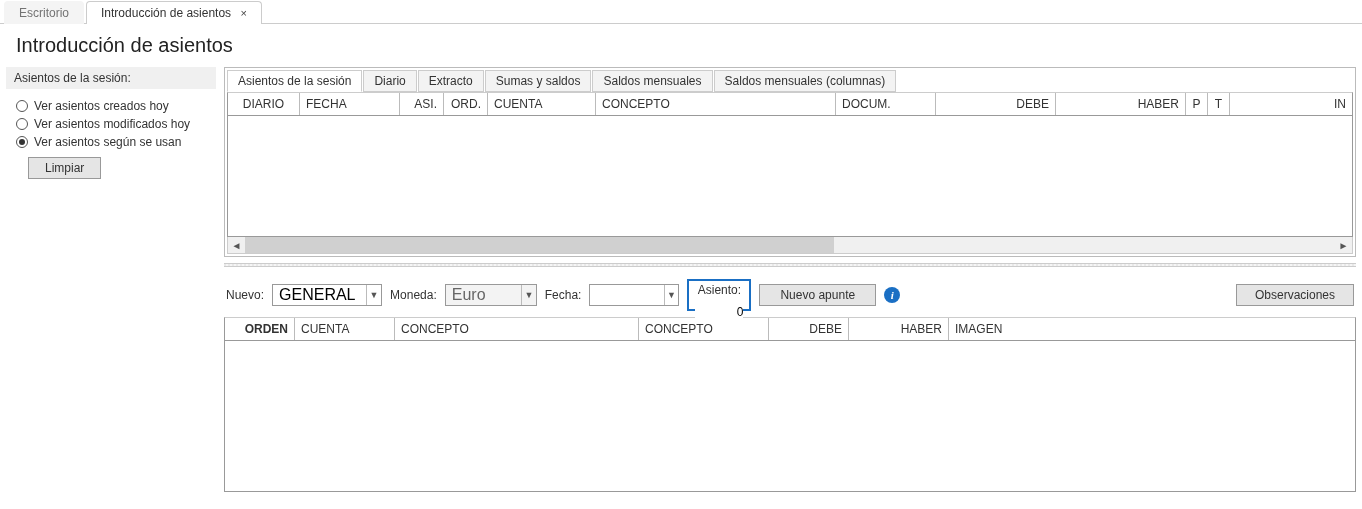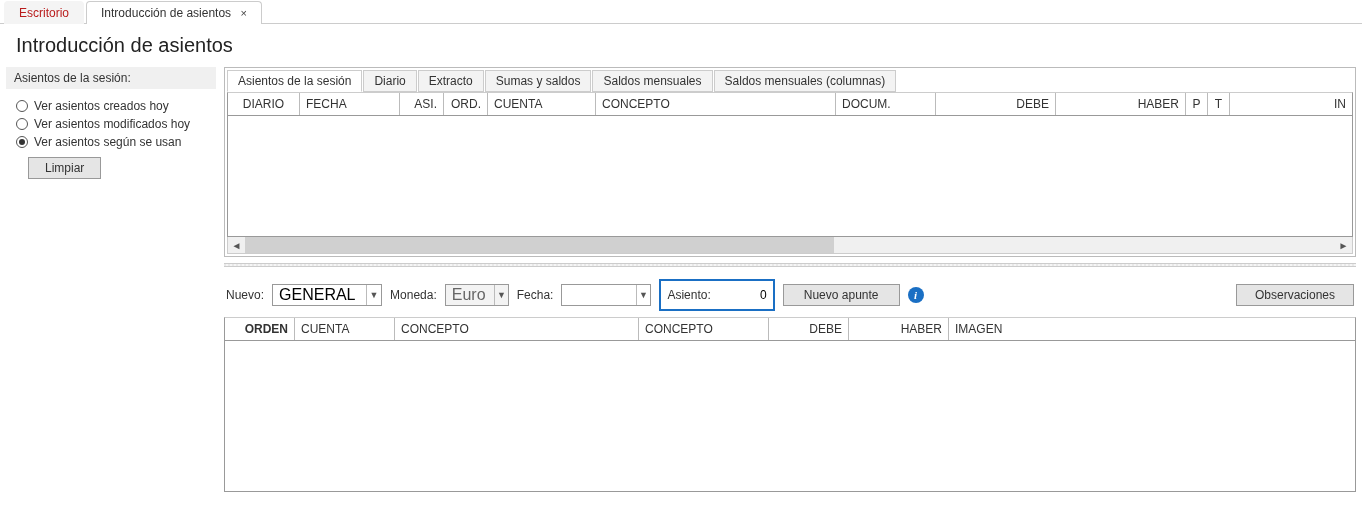--- a/index.html
+++ b/index.html
@@ -21,21 +21,21 @@
     .top-tab {
       padding: 4px 14px;
       border: 1px solid #ccc;
       border-bottom: none;
       background: #fff;
       margin-right: 2px;
       cursor: pointer;
       position: relative;
       top: 1px;
       border-radius: 4px 4px 0 0;
-      color: #b91c1c;
+      color: #737373;
     }
     .top-tab.active { background: #fff; color: #333; }
     .top-tab.inactive { background: #f4f4f4; border-color: transparent; }
     .close-x { margin-left: 6px; font-size: 11px; color: #444; }
     
     .page-title {
       font-size: 20px;
       font-weight: 400;
       color: #222;
       padding: 10px 0 10px 16px;
@@ -187,20 +187,21 @@
     }
     .combo.disabled { background: #f3f3f3; }
     .combo.disabled input { color: #666; }
     .asiento-group {
       display: flex;
       align-items: center;
       border: 2px solid #1a6fc4;
       padding: 2px 6px;
       gap: 8px;
       height: 32px;
+      flex-direction: column;
     }
     .asiento-group input {
       border: none;
       outline: none;
       width: 48px;
       text-align: right;
       font-size: 12px;
     }
     .info-icon {
       width: 16px; height: 16px;
@@ -293,21 +294,21 @@
 
     <div class="separator"></div>
 
     <div class="toolbar">
       <label>Nuevo:</label>
       <div class="combo" style="width:110px">
         <input value="GENERAL" style="">
         <div class="dd">▼</div>
       </div>
       <label>Moneda:</label>
-      <div class="combo disabled" style="width:64px">
+      <div class="combo disabled" style="width:92px">
         <input disabled="" value="Euro" style="">
         <div class="dd">▼</div>
       </div>
       <label>Fecha:</label>
       <div class="combo" style="width:90px">
         <input value="" style="">
         <div class="dd">▼</div>
       </div>
       <div class="asiento-group">
         <label>Asiento:</label>

